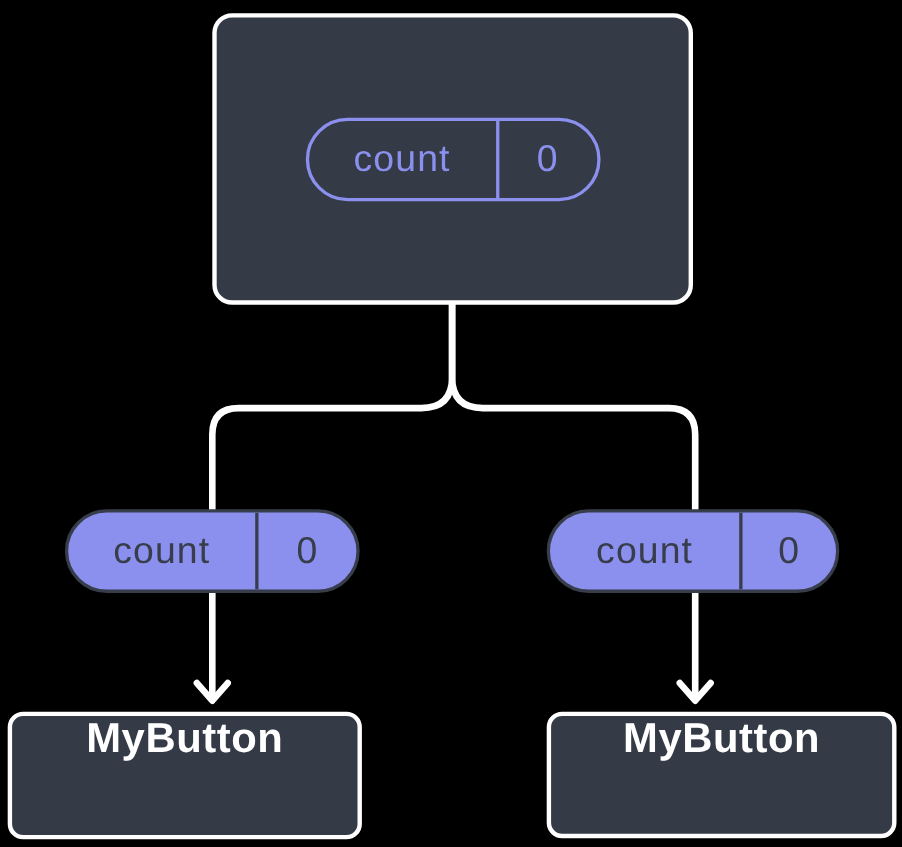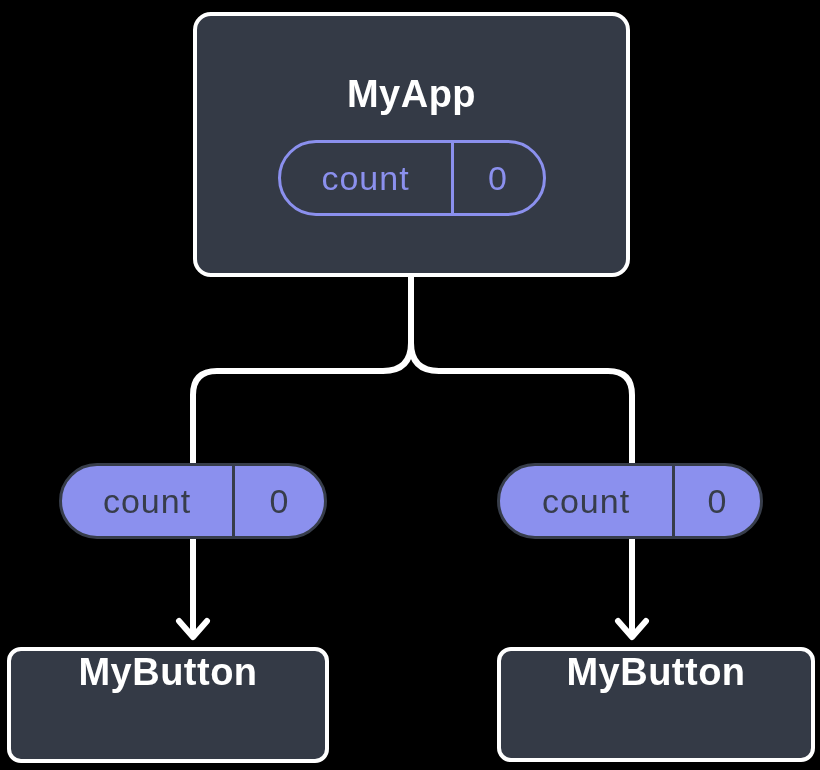--- a/index.html
+++ b/index.html
@@ -113,21 +113,20 @@
 <div class="stage">
 
   <svg class="connectors" viewBox="0 0 820 770" xmlns="http://www.w3.org/2000/svg">
     <path d="M 411 270 L 411 343 Q 411 371 383 371 L 217 371 Q 193 371 193 395 L 193 633"></path>
     <path d="M 411 270 L 411 343 Q 411 371 439 371 L 608 371 Q 632 371 632 395 L 632 633"></path>
     <path d="M 179 621 L 193 637 L 207 621"></path>
     <path d="M 618 621 L 632 637 L 646 621"></path>
   </svg>
 
   <div class="node root-node">
-    <div class="node-title">MyApp</div>
     <div class="pill outline">
       <span class="seg-label">count</span>
       <span class="divider"></span>
       <span class="seg-value">0</span>
     </div>
   </div>
 
   <div class="pill solid pill-left">
     <span class="seg-label">count</span>
     <span class="divider"></span>

